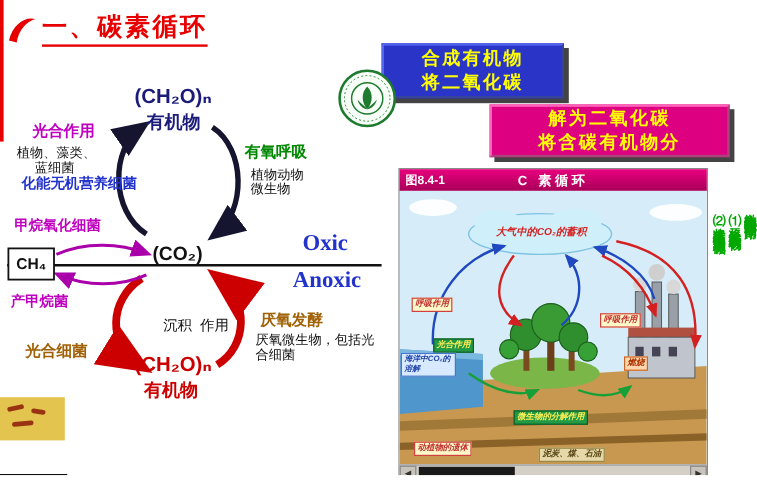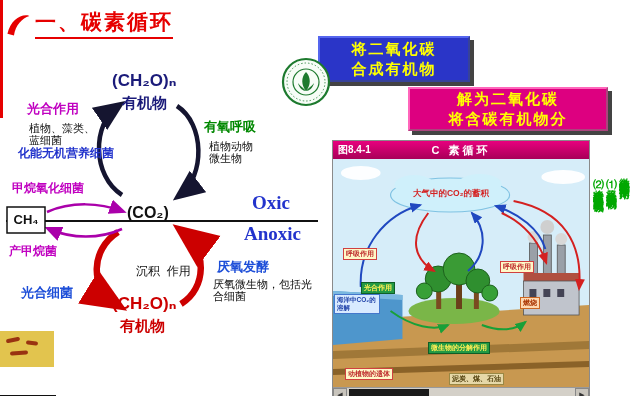--- a/index.html
+++ b/index.html
@@ -11,21 +11,21 @@
   .title-row { position:absolute; left:5px; top:8px; display:flex; align-items:center; gap:4px; z-index:5; }
   .swoosh { width:26px; height:28px; }
   .title { color:#e60000; font-size:21px; font-weight:bold; letter-spacing:2px;
            border-bottom:2px solid #e60000; padding-bottom:1px; }
 
   .dsvg { position:absolute; left:0; top:0; width:330px; height:412px; z-index:1; }
   .dlabel { position:absolute; white-space:pre; line-height:1.1; z-index:2; }
   .c-mag  { color:#c000c0; font-weight:bold; font-size:12px; }
   .c-blue { color:#2233cc; font-weight:bold; font-size:12px; }
   .c-grn  { color:#008800; font-weight:bold; font-size:13px; }
-  .c-red  { color:#1d4ed8; font-weight:bold; font-size:13px; }
+  .c-red  { color:#a16207; font-weight:bold; font-size:13px; }
   .c-sm   { color:#111111; font-size:11px; }
   .serif  { font-family:"Liberation Serif","DejaVu Serif",serif; }
   .f-top  { color:#1b1b7a; font-weight:bold; font-size:17px; }
   .f-bot  { color:#cc0000; font-weight:bold; font-size:17px; }
 
   .callout { position:absolute; color:#ffff00; font-weight:bold; font-size:15px; text-align:center;
              display:flex; flex-direction:column; justify-content:center; letter-spacing:2px;
              line-height:1.35; z-index:4; }
   .callout-blue    { left:318px; top:36px;  width:152px; height:46px; background:#2a35c8;
                      border:2px outset #5566ee; box-shadow:4px 4px 0 rgba(20,20,20,.8); }
@@ -33,21 +33,21 @@
                      border:2px outset #ff66bb; box-shadow:4px 4px 0 rgba(20,20,20,.8); }
   .seal { position:absolute; left:281px; top:57px; width:50px; height:50px; z-index:5; }
 
   .panel { position:absolute; left:332px; top:140px; width:258px; height:260px;
            border:1px solid #8a8a8a; background:#fff; z-index:3; }
   .panel-header { position:relative; height:18px; background:linear-gradient(180deg,#e8007e,#a80058);
                   display:flex; align-items:center; }
   .fig-no { color:#ffffff; font-size:10px; padding-left:5px; font-weight:bold; z-index:2; }
   .fig-title { position:absolute; left:0; right:0; text-align:center; color:#ffffff; font-size:11px;
                font-weight:bold; letter-spacing:3px; }
-  .panel-body { position:relative; height:228px; overflow:hidden; }
+  .panel-body { position:relative; height:228px; overflow:hidden;font-style:italic; }
   .psvg { position:absolute; left:0; top:0; width:100%; height:100%; }
   .cloud-label { position:absolute; left:56px; top:29px; width:124px; text-align:center;
                  color:#d42222; font-size:8.5px; font-weight:bold; }
   .plabel { position:absolute; font-size:7px; font-weight:bold; line-height:1.2; padding:1px 2px;
             border:1px solid; white-space:nowrap; }
   .lab-y { background:#fff8c8; border-color:#d04040; color:#c03030; }
   .lab-g { background:#229944; border-color:#0e5e26; color:#ffee55; }
   .lab-b { background:#d8eaff; border-color:#4477cc; color:#2244aa; white-space:normal; width:46px; font-size:6.5px; }
   .lab-o { background:#ffd8b0; border-color:#cc6622; color:#aa3300; }
   .lab-t { background:#e6d8a8; border-color:#998844; color:#554411; }
@@ -99,43 +99,43 @@
     <path d="M118,232 C90,250 90,288 116,304" stroke="#cc0000" stroke-width="6.5" fill="none" marker-end="url(#mr)"></path>
     <path d="M181,304 C207,288 207,250 183,232" stroke="#cc0000" stroke-width="6.5" fill="none" marker-end="url(#mr)"></path>
     <path d="M47,212 C72,201 100,203 122,211" stroke="#aa00aa" stroke-width="2.5" fill="none" marker-end="url(#mm)"></path>
     <path d="M122,229 C100,239 72,239 49,229" stroke="#aa00aa" stroke-width="2.5" fill="none" marker-end="url(#mm)"></path>
     <rect x="7" y="207" width="38" height="26" fill="#ffffff" stroke="#111" stroke-width="1.5"></rect>
   </svg>
 
   <div class="dlabel f-top" style="left:112px; top:72px;">(CH₂O)ₙ</div>
   <div class="dlabel f-top" style="left:122px; top:95px; font-size:15px;">有机物</div>
   <div class="dlabel c-mag" style="left:27px; top:102px; font-size:13px;">光合作用</div>
-  <div class="dlabel c-sm" style="left:29px; top:122px;">植物、藻类、</div>
+  <div class="dlabel c-sm" style="left:14px; top:122px;">植物、藻类、</div>
   <div class="dlabel c-sm" style="left:29px; top:134px;">蓝细菌</div>
   <div class="dlabel c-blue" style="left:18px; top:147px;">化能无机营养细菌</div>
   <div class="dlabel c-grn" style="left:204px; top:120px;">有氧呼吸</div>
   <div class="dlabel c-sm" style="left:209px; top:140px;">植物动物</div>
   <div class="dlabel c-sm" style="left:209px; top:152px;">微生物</div>
   <div class="dlabel c-mag" style="left:12px; top:182px;">甲烷氧化细菌</div>
   <div class="dlabel" style="left:7px; top:207px; width:38px; height:26px; line-height:26px; text-align:center; font-weight:bold; font-size:13px; color:#111;">CH₄</div>
   <div class="dlabel" style="left:127px; top:204px; font-weight:bold; font-size:16px; color:#111;">(CO₂)</div>
   <div class="dlabel serif" style="left:252px; top:193px; font-size:19px; font-weight:bold; color:#2233cc;">Oxic</div>
   <div class="dlabel serif" style="left:244px; top:224px; font-size:19px; font-weight:bold; color:#2233cc;">Anoxic</div>
   <div class="dlabel c-mag" style="left:9px; top:245px;">产甲烷菌</div>
   <div class="dlabel" style="left:136px; top:249px; font-size:12px; color:#111;margin-top:16px;">沉积  作用</div>
   <div class="dlabel c-red" style="left:217px; top:260px;">厌氧发酵</div>
   <div class="dlabel c-sm" style="left:213px; top:278px;">厌氧微生物，包括光</div>
   <div class="dlabel c-sm" style="left:213px; top:290px;">合细菌</div>
   <div class="dlabel c-red" style="left:21px; top:286px;">光合细菌</div>
   <div class="dlabel f-bot" style="left:112px; top:295px;">(CH₂O)ₙ</div>
   <div class="dlabel f-bot" style="left:120px; top:318px; font-size:15px;">有机物</div>
 
   <div class="callout callout-blue">
+    <div>合成有机物</div>
     <div>将二氧化碳</div>
-    <div>合成有机物</div>
   </div>
 
   <svg class="seal" viewBox="0 0 50 50">
     <circle cx="25" cy="25" r="23" fill="#f7fdf7" stroke="#1d7a2e" stroke-width="2.2"></circle>
     <circle cx="25" cy="25" r="19" fill="none" stroke="#1d7a2e" stroke-width="0.8" stroke-dasharray="1.5 2"></circle>
     <circle cx="25" cy="25" r="13" fill="none" stroke="#1d7a2e" stroke-width="1.2"></circle>
     <path d="M25,15 C20,20 20,28 25,34 C30,28 30,20 25,15 Z" fill="#1d7a2e"></path>
     <path d="M17,26 C20,30 24,32 25,34 C22,34 18,31 17,26 Z" fill="#1d7a2e"></path>
     <path d="M33,26 C30,30 26,32 25,34 C28,34 32,31 33,26 Z" fill="#1d7a2e"></path>
   </svg>

